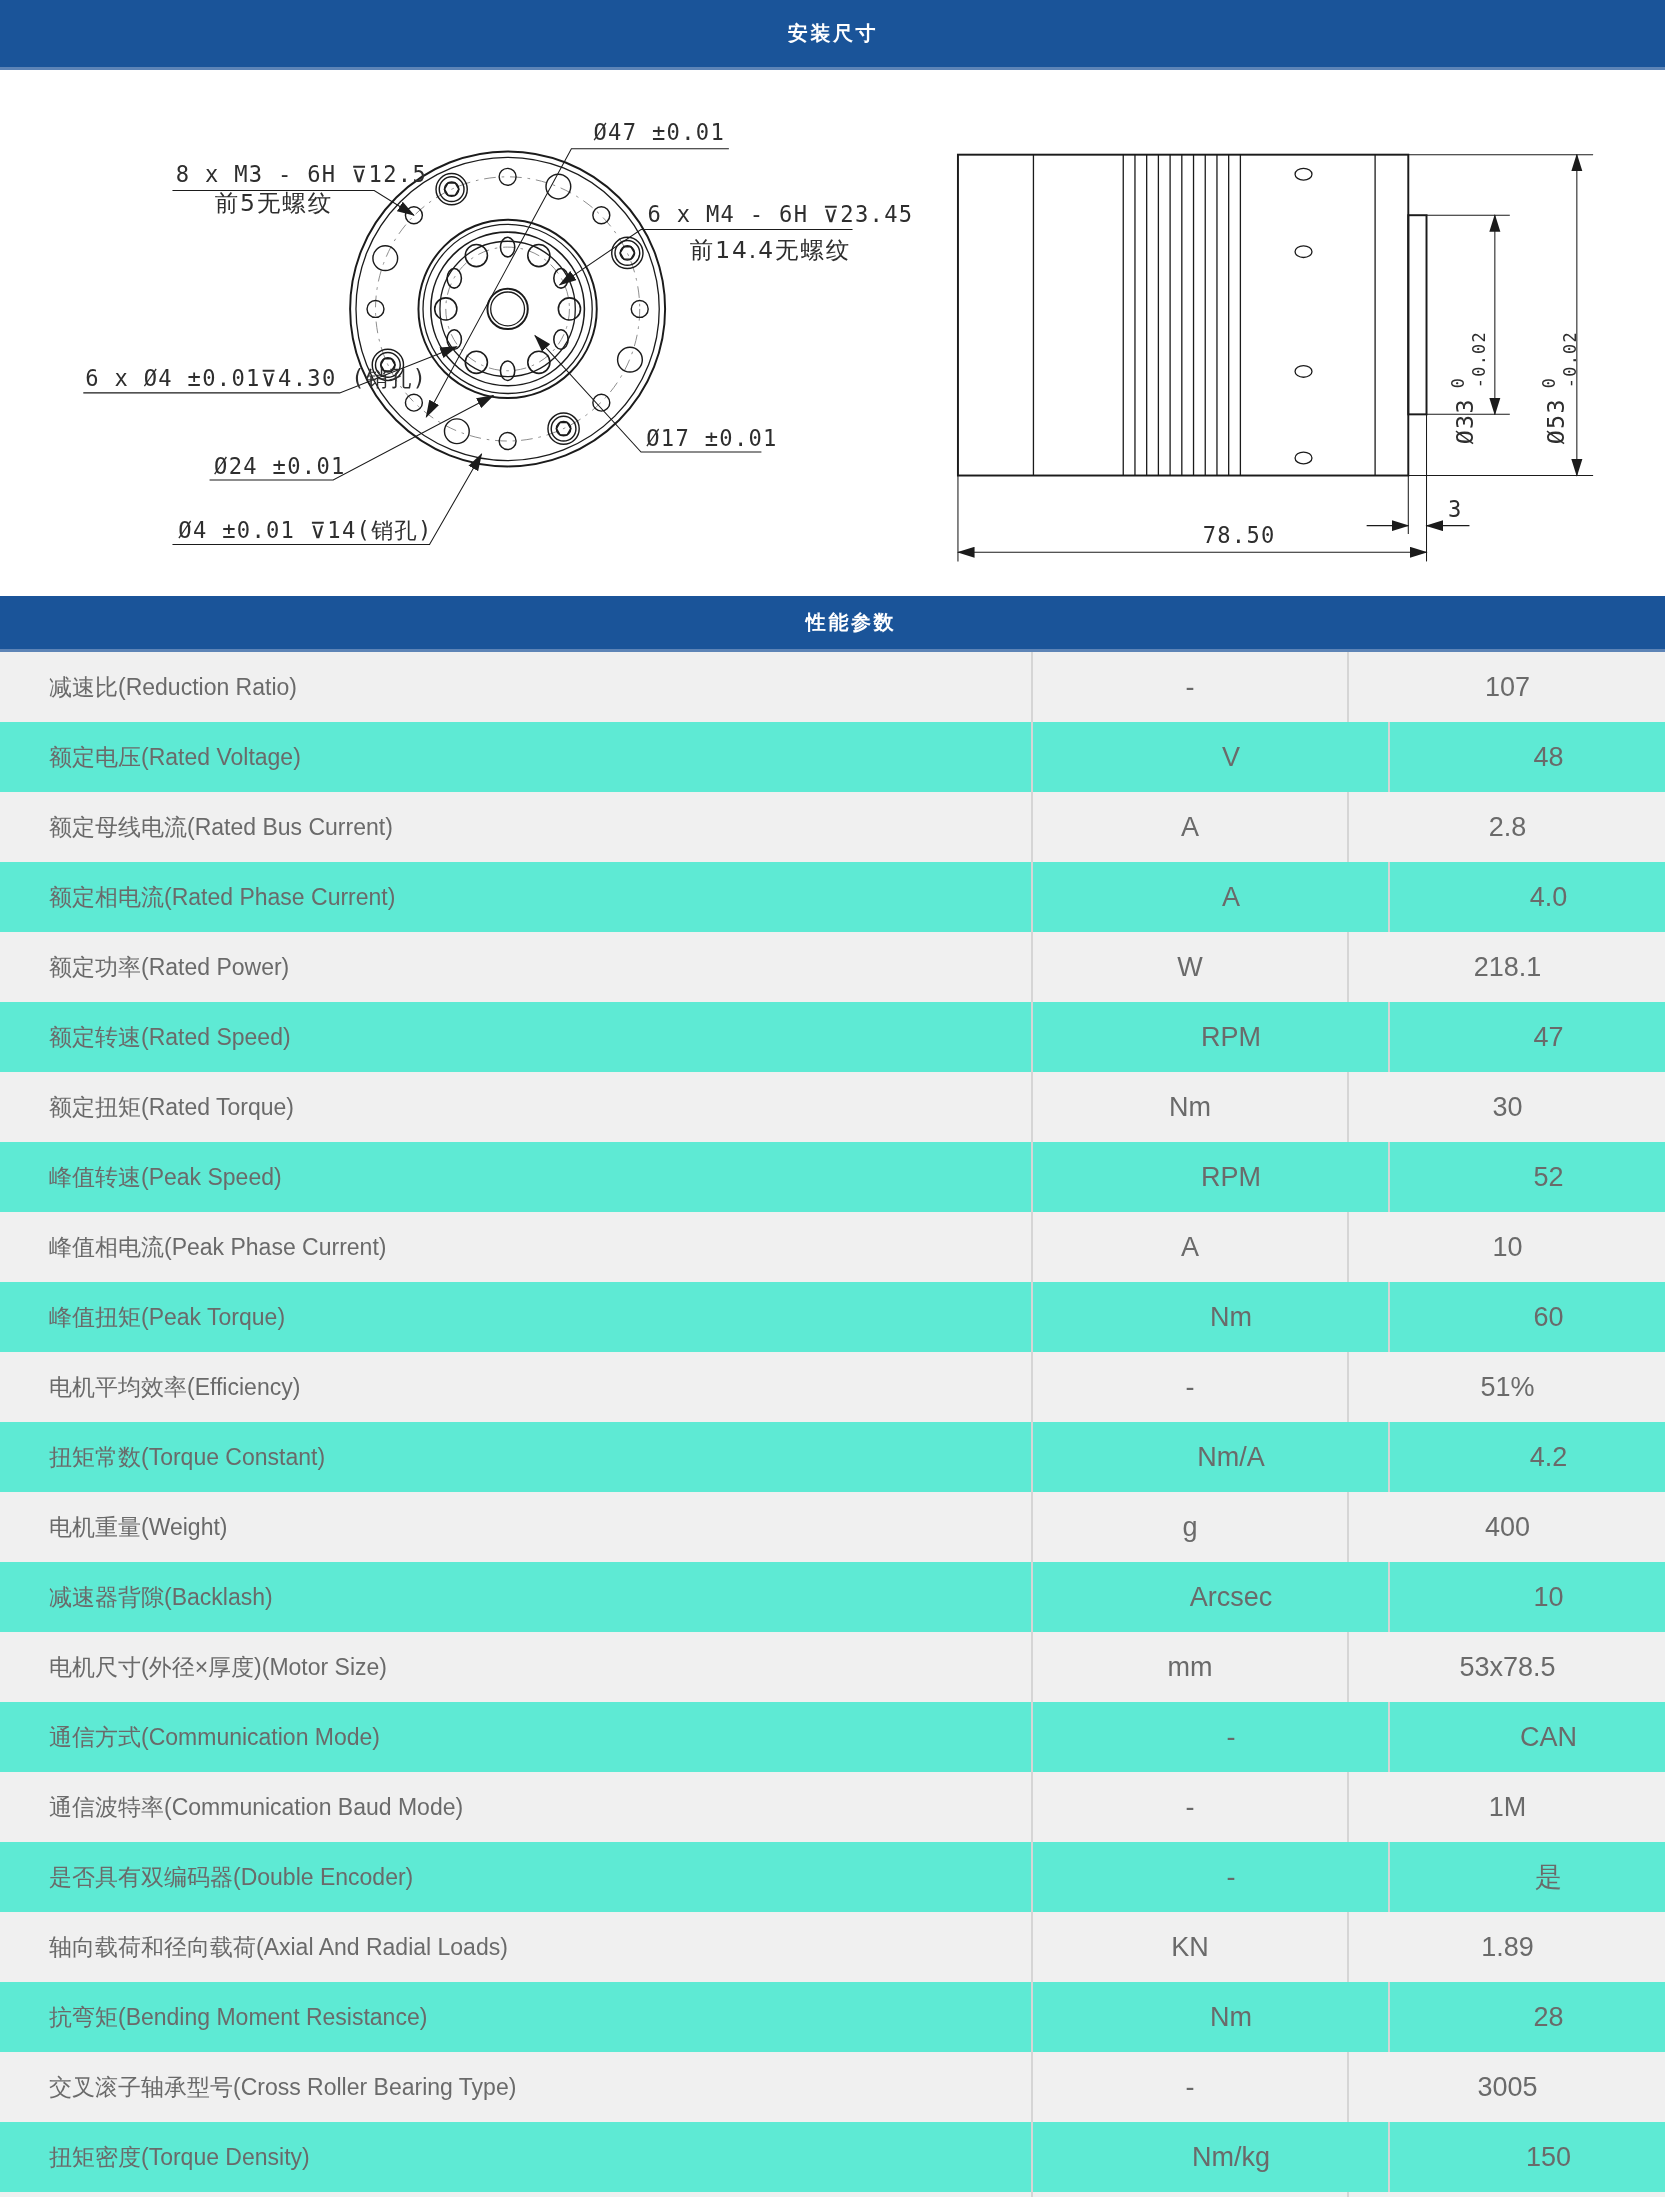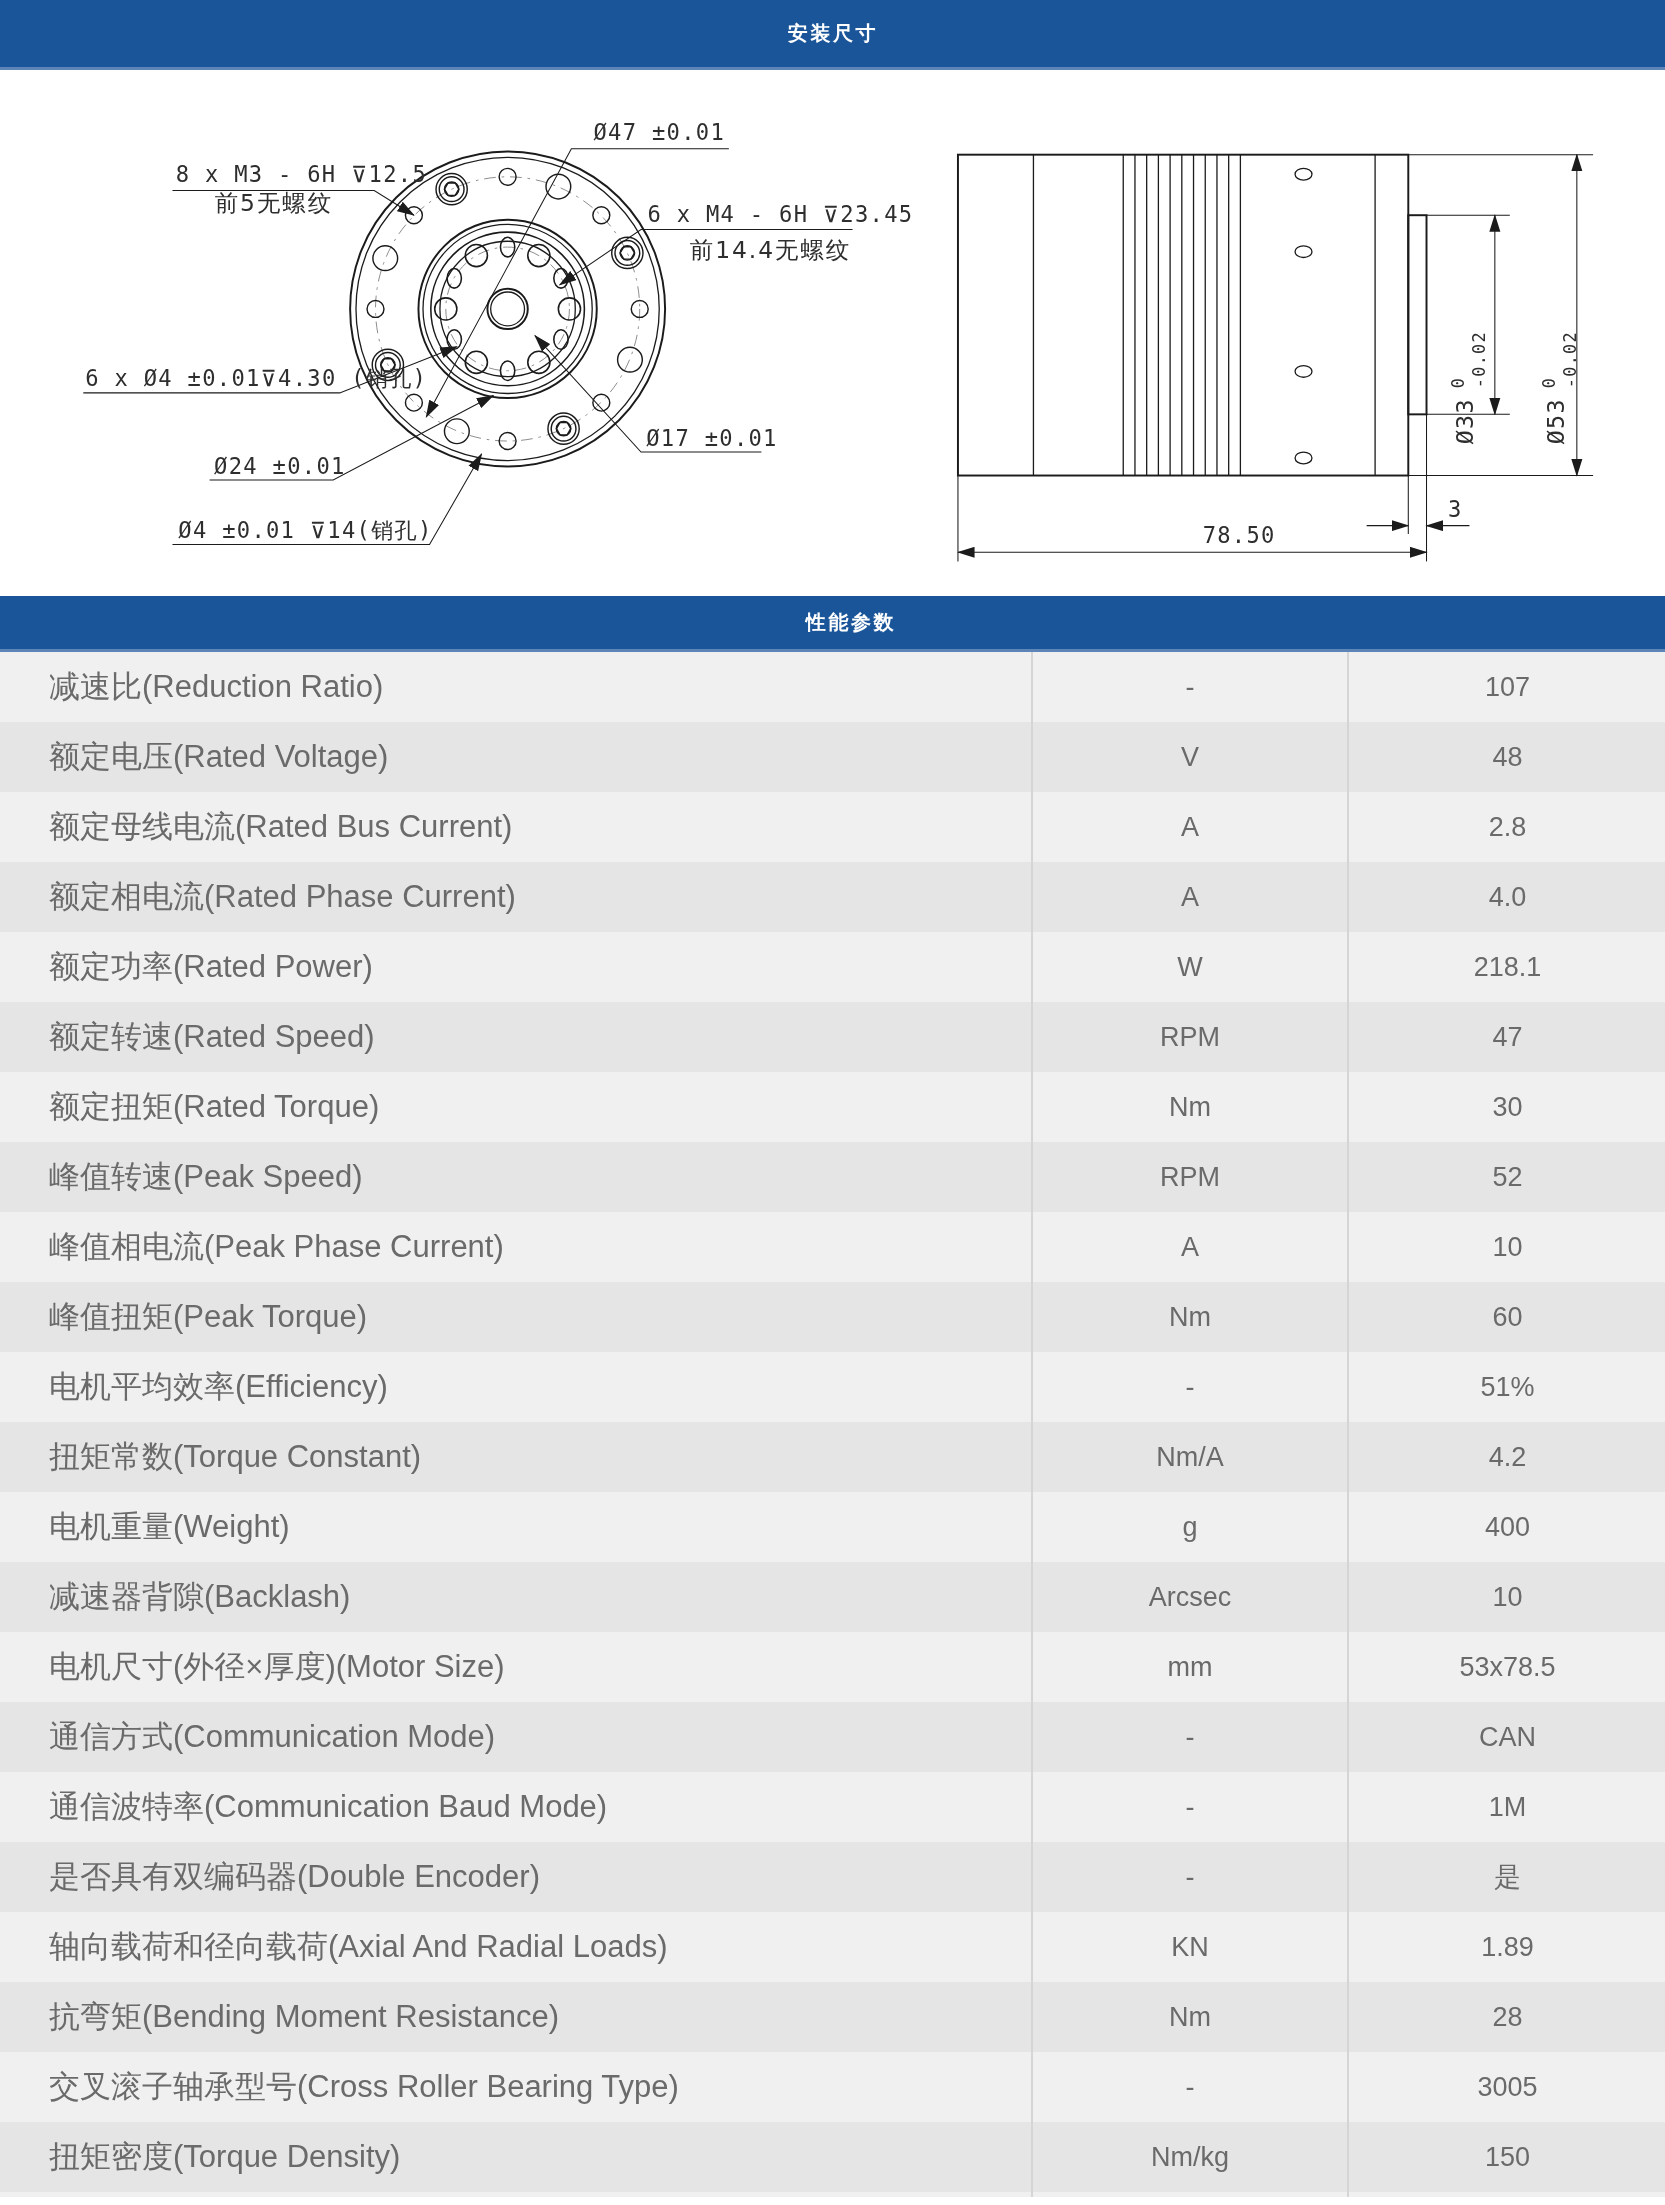--- a/index.html
+++ b/index.html
@@ -12,23 +12,23 @@
   .drawing{width:1666px;height:526px;position:relative;background:#fff;}
   .drawing svg{display:block;}
   .cad-text{font-family:"DejaVu Sans Mono","DejaVu Sans",monospace;fill:#2e2e2e;letter-spacing:2px;}
   .cad-cn{font-family:"DejaVu Sans","Liberation Sans",sans-serif;fill:#2e2e2e;letter-spacing:3px;}
   .ln{stroke:#1b1b1b;fill:none;}
   .thin{stroke:#1b1b1b;stroke-width:1.6;fill:none;}
   .cl{stroke:#8a8a8a;stroke-width:1.5;fill:none;stroke-dasharray:18 9 4 9;}
   .tbl{width:1666px;}
   .trow{display:flex;width:1666px;height:70px;align-items:center;}
   .trow.odd{background:#f0f0f0;}
-  .trow.even{background:#e5e5e5;}
+  .trow.even{background:#5eead4;gap:41px;}
   .c1{box-sizing:border-box;width:1033px;padding-left:49px;border-right:2px solid #d5d5d5;
-      color:#6a6a6a;font-size:31px;height:100%;display:flex;align-items:center;}
+      color:#6a6a6a;font-size:23px;height:100%;display:flex;align-items:center;}
   .c2{box-sizing:border-box;width:316px;border-right:2px solid #d5d5d5;color:#6a6a6a;font-size:27px;
       height:100%;display:flex;align-items:center;justify-content:center;}
   .c3{box-sizing:border-box;flex:1;color:#6a6a6a;font-size:27px;height:100%;
       display:flex;align-items:center;justify-content:center;}
   .sliver{display:flex;width:1666px;height:5.2px;background:#f0f0f0;}
   .sl1{box-sizing:border-box;width:1033px;border-right:2px solid #d5d5d5;height:100%;}
   .sl2{box-sizing:border-box;width:316px;border-right:2px solid #d5d5d5;height:100%;}
 </style>
 </head>
 <body>

